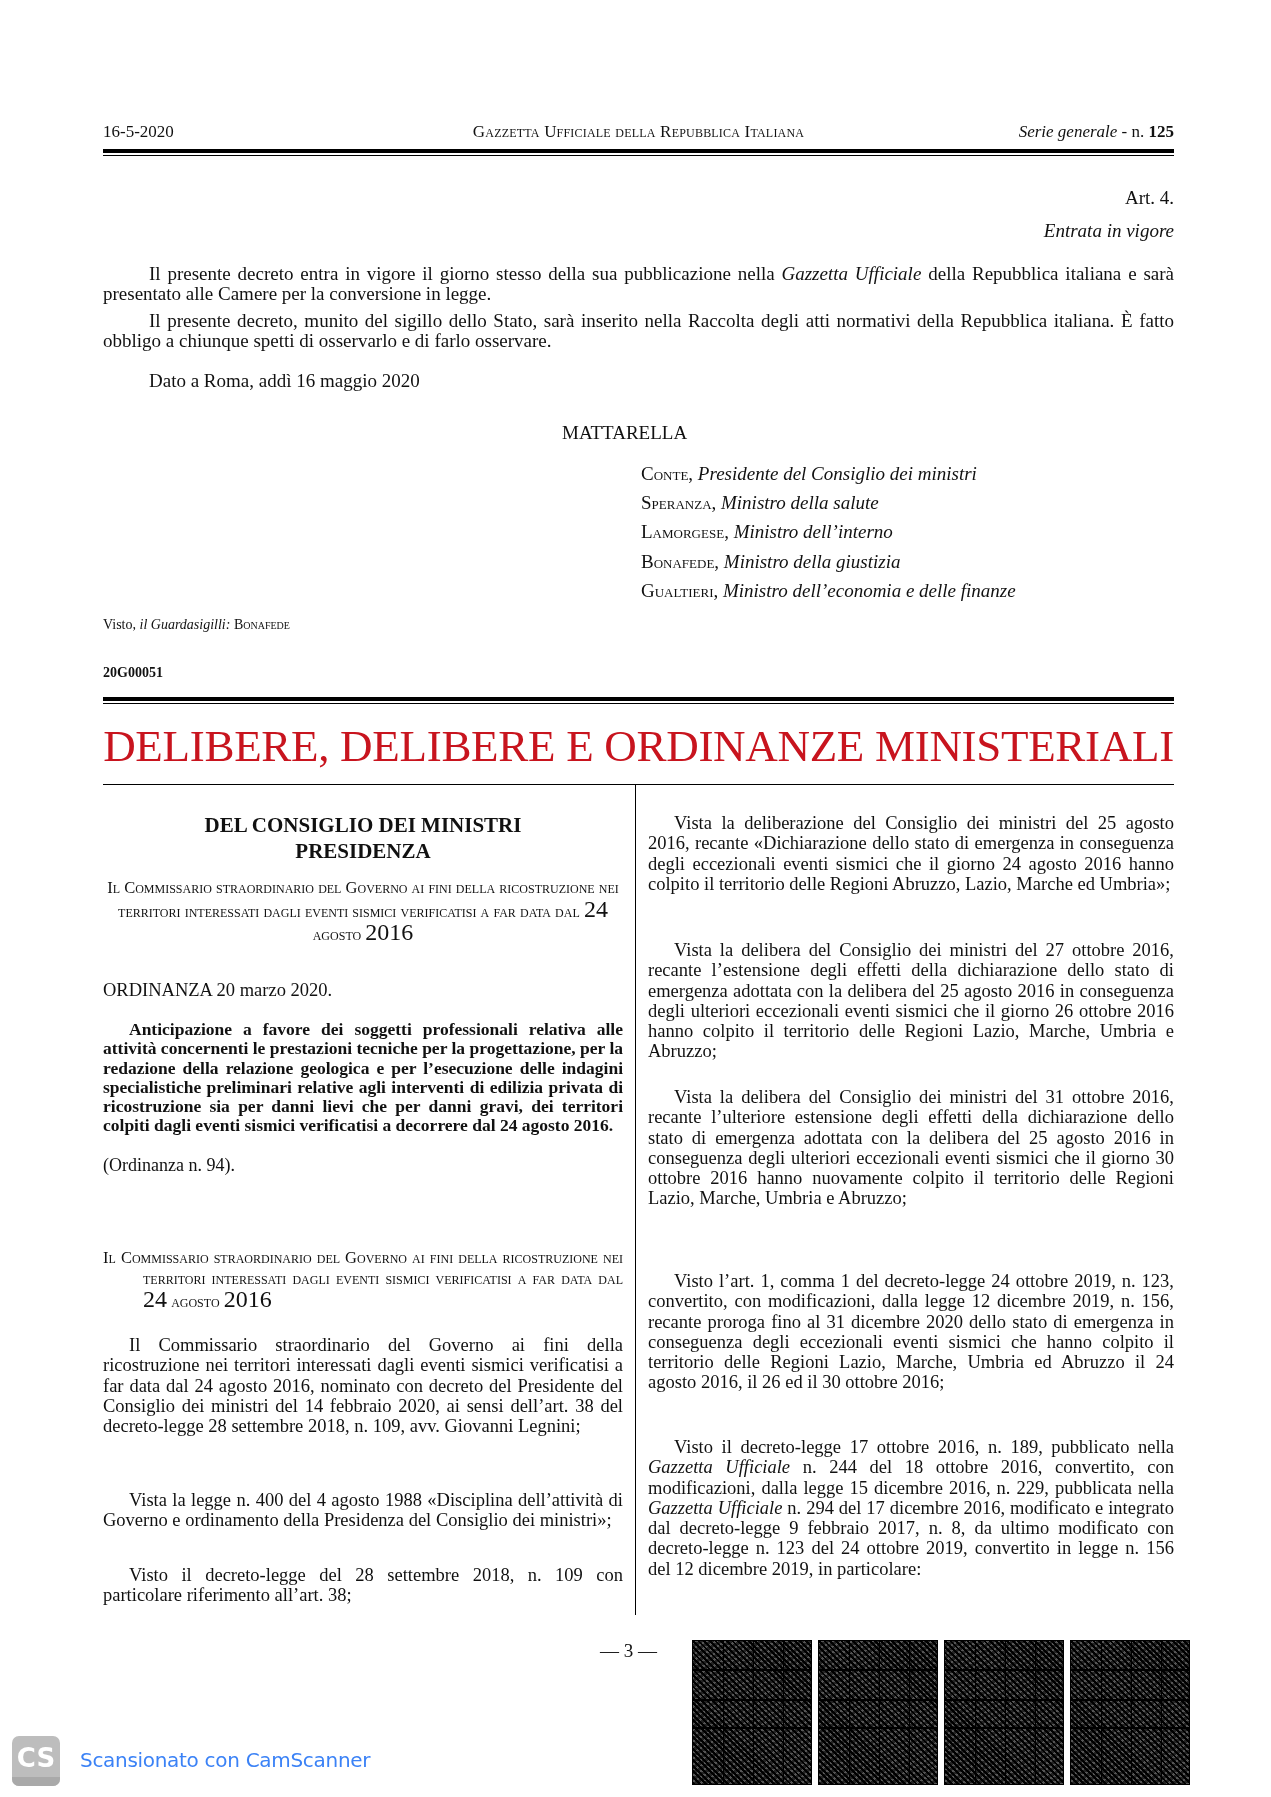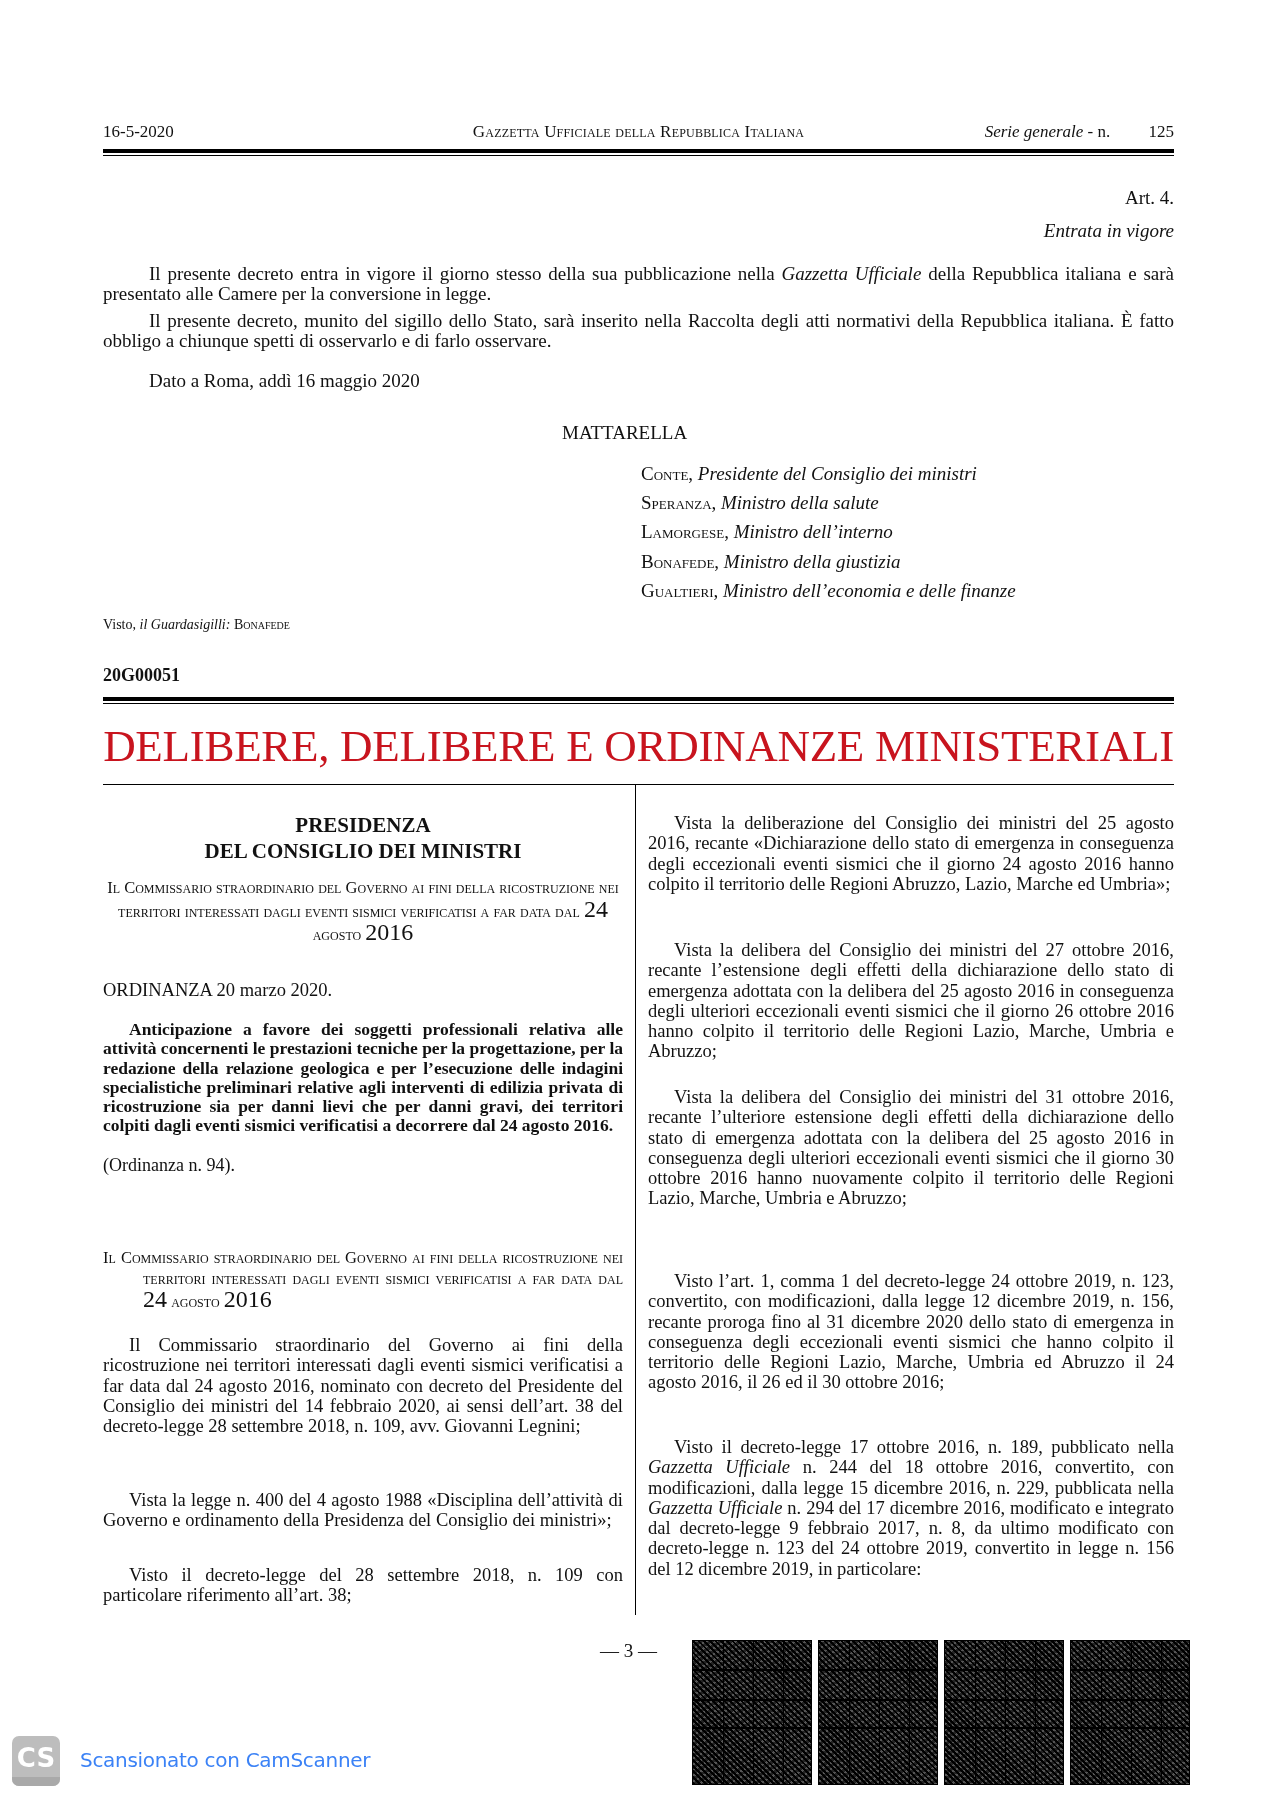--- a/index.html
+++ b/index.html
@@ -9,35 +9,35 @@
   }
   .abs { position:absolute; }
   .sc { font-variant: small-caps; }
   i, .it { font-style:italic; }
 
   
   #hdr { left:103px; top:122px; width:1071px; height:24px; font-size:17px; }
   #hdr .l { position:absolute; left:0; top:0; }
   #hdr .c { position:absolute; left:0; right:0; top:0; text-align:center; font-variant:small-caps; font-size:17px; letter-spacing:0.2px; }
   #hdr .r { position:absolute; right:0; top:0; }
-  #hdr .r b { font-weight:normal;margin-left:34px; }
+  #hdr .r b { font-weight:bold; }
   .rule-double { left:103px; width:1071px; height:7px; border-top:4px solid #000; border-bottom:1.5px solid #000; box-sizing:border-box; }
 
   
   .center { text-align:right; }
   #art-title { left:103px; width:1071px; top:187px; font-size:19px; }
   #art-sub { left:103px; width:1071px; top:220px; font-size:19px; font-style:italic; }
   .para { left:103px; width:1071px; font-size:19px; line-height:20px; text-align:justify; text-indent:46px; }
   #p1 { top:264px; }
   #p2 { top:311px; }
   #dato { left:149px; top:370px; font-size:19px; }
   #mattarella { left:562px; top:422px; font-size:19px; }
   .sig { left:641px; font-size:19px; }
   #visto { left:103px; top:617px; font-size:14px; }
-  #codice { left:103px; top:665px; font-size:18px; font-weight:bold; }
+  #codice { left:103px; top:665px; font-size:14px; font-weight:bold; }
 
   
   #rule2 { top:697px; }
   #section-title { left:103px; width:1071px; top:720px; font-size:45px; color:#c8141e; text-align:center; letter-spacing:-0.3px; white-space:nowrap; }
   #rule3 { left:103px; width:1071px; top:784px; border-top:1.5px solid #000; height:0; }
   #col-divider { left:635px; top:785px; width:0; height:830px; border-left:1.2px solid #000; }
 
   
   .colL { left:103px; width:520px; }
   .colR { left:648px; width:526px; }
@@ -102,22 +102,22 @@
 
 <div id="visto" class="abs"><span>Visto, </span><i>il Guardasigilli:</i> <span class="sc">Bonafede</span></div>
 <div id="codice" class="abs">20G00051</div>
 
 <div id="rule2" class="abs rule-double"></div>
 <div id="section-title" class="abs">DELIBERE, DELIBERE E ORDINANZE MINISTERIALI</div>
 <div id="rule3" class="abs"></div>
 <div id="col-divider" class="abs"></div>
 
 <div id="presidenza" class="abs colL">
+  <div>DEL CONSIGLIO DEI MINISTRI</div>
   <div>PRESIDENZA</div>
-  <div>DEL CONSIGLIO DEI MINISTRI</div>
 </div>
 <div id="commissario-h1" class="abs colL"><span>Il Commissario straordinario del Governo ai fini della ricostruzione nei territori interessati dagli eventi sismici verificatisi a far data dal </span><span class="big">24</span><span> agosto </span><span class="big">2016</span></div>
 <div id="ordinanza" class="abs colL"><span>ORDINANZA</span><span> 20 marzo 2020.</span></div>
 <div id="title-bold" class="abs colL">Anticipazione a favore dei soggetti professionali relativa alle attività concernenti le prestazioni tecniche per la progettazione, per la redazione della relazione geologica e per l’esecuzione delle indagini specialistiche preliminari relative agli interventi di edilizia privata di ricostruzione sia per danni lievi che per danni gravi, dei territori colpiti dagli eventi sismici verificatisi a decorrere dal 24 agosto 2016.</div>
 <div id="ord-num" class="abs colL">(Ordinanza n. 94).</div>
 <div id="commissario-h2" class="abs colL"><span>Il Commissario straordinario del Governo ai fini della ricostruzione nei territori interessati dagli eventi sismici verificatisi a far data dal </span><span class="big">24</span><span> agosto </span><span class="big">2016</span></div>
 <div id="lp1" class="abs colL body ind">Il Commissario straordinario del Governo ai fini della ricostruzione nei territori interessati dagli eventi sismici verificatisi a far data dal 24 agosto 2016, nominato con decreto del Presidente del Consiglio dei ministri del 14 febbraio 2020, ai sensi dell’art. 38 del decreto-legge 28 settembre 2018, n. 109, avv. Giovanni Legnini;</div>
 <div id="lp2" class="abs colL body ind">Vista la legge n. 400 del 4 agosto 1988 «Disciplina dell’attività di Governo e ordinamento della Presidenza del Consiglio dei ministri»;</div>
 <div id="lp3" class="abs colL body ind">Visto il decreto-legge del 28 settembre 2018, n. 109 con particolare riferimento all’art. 38;</div>
 

